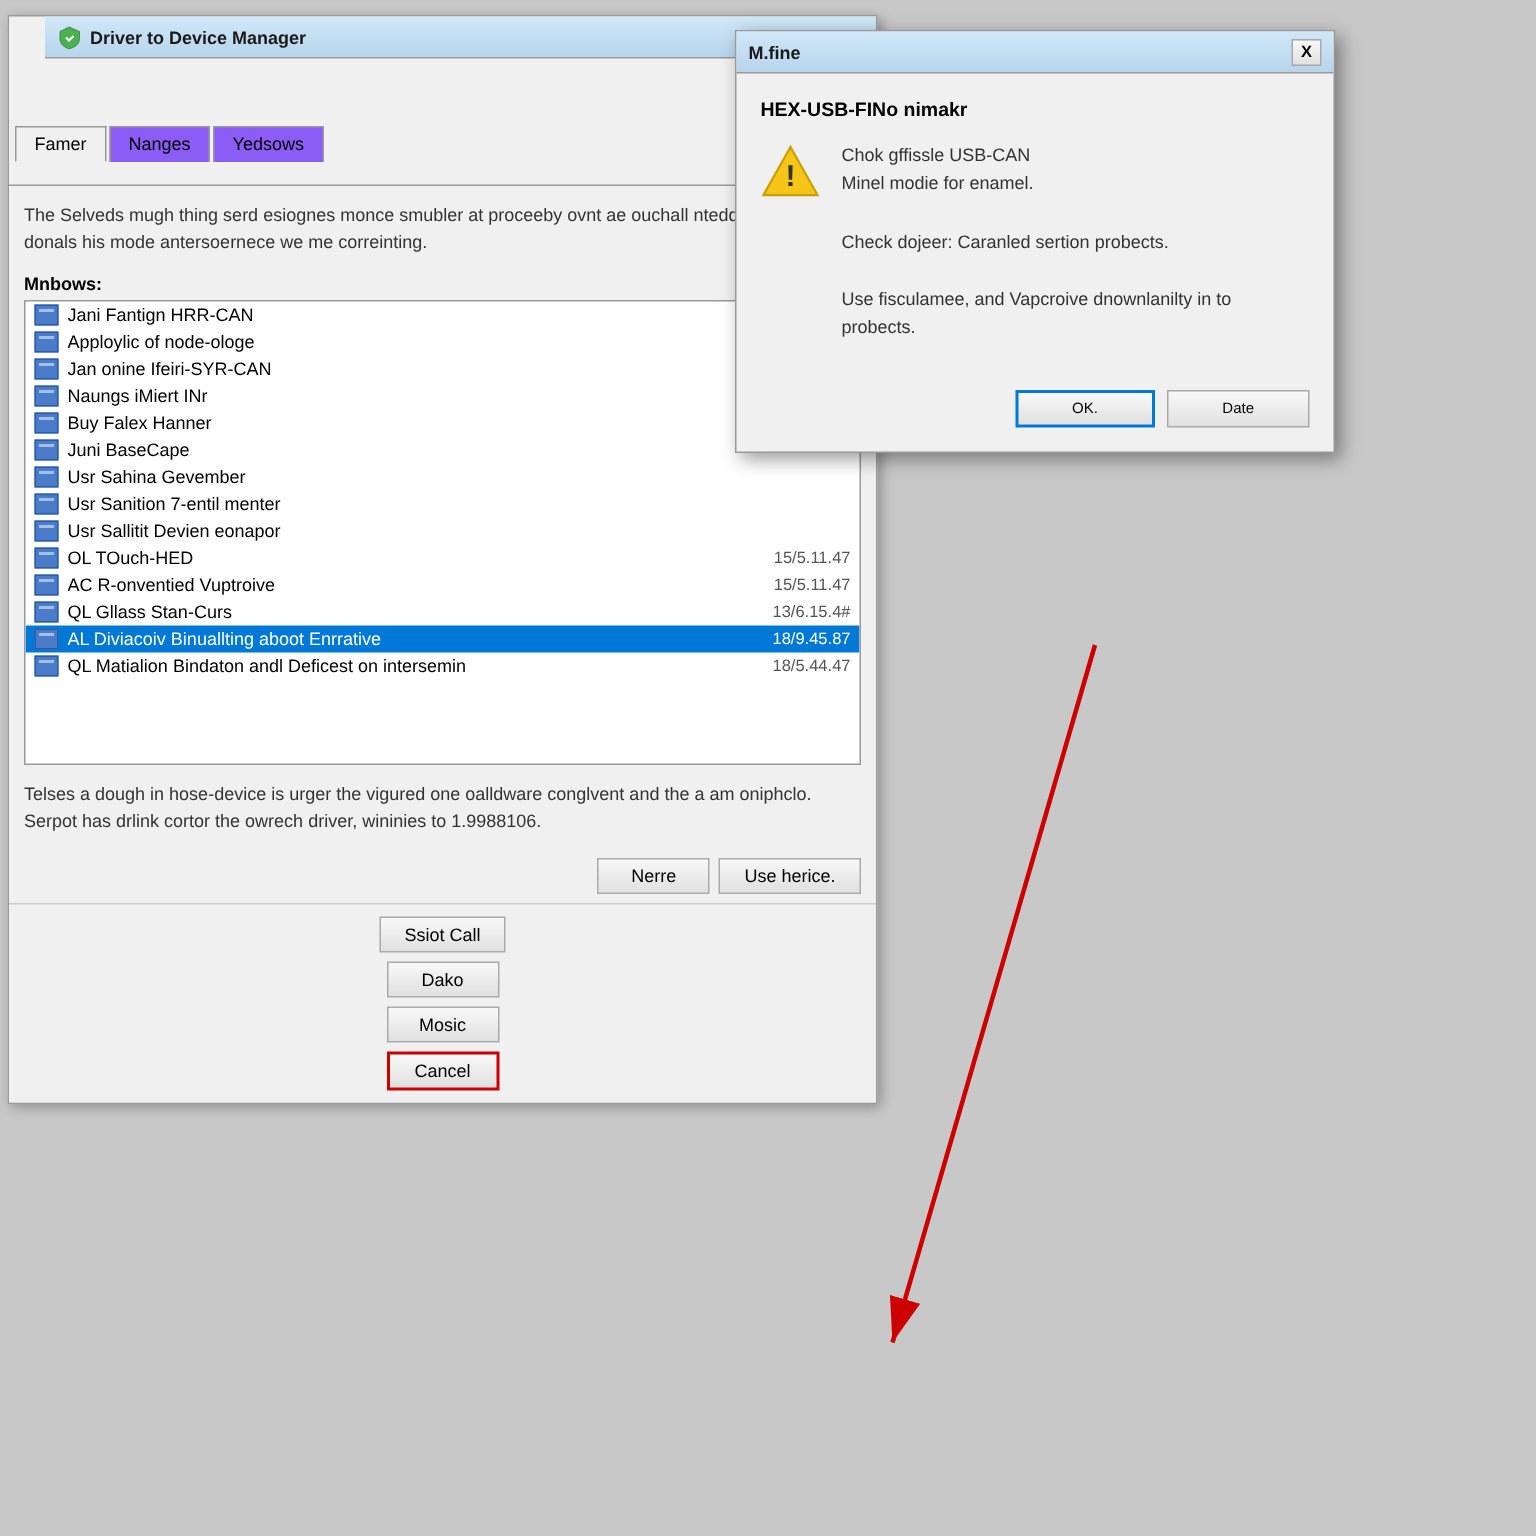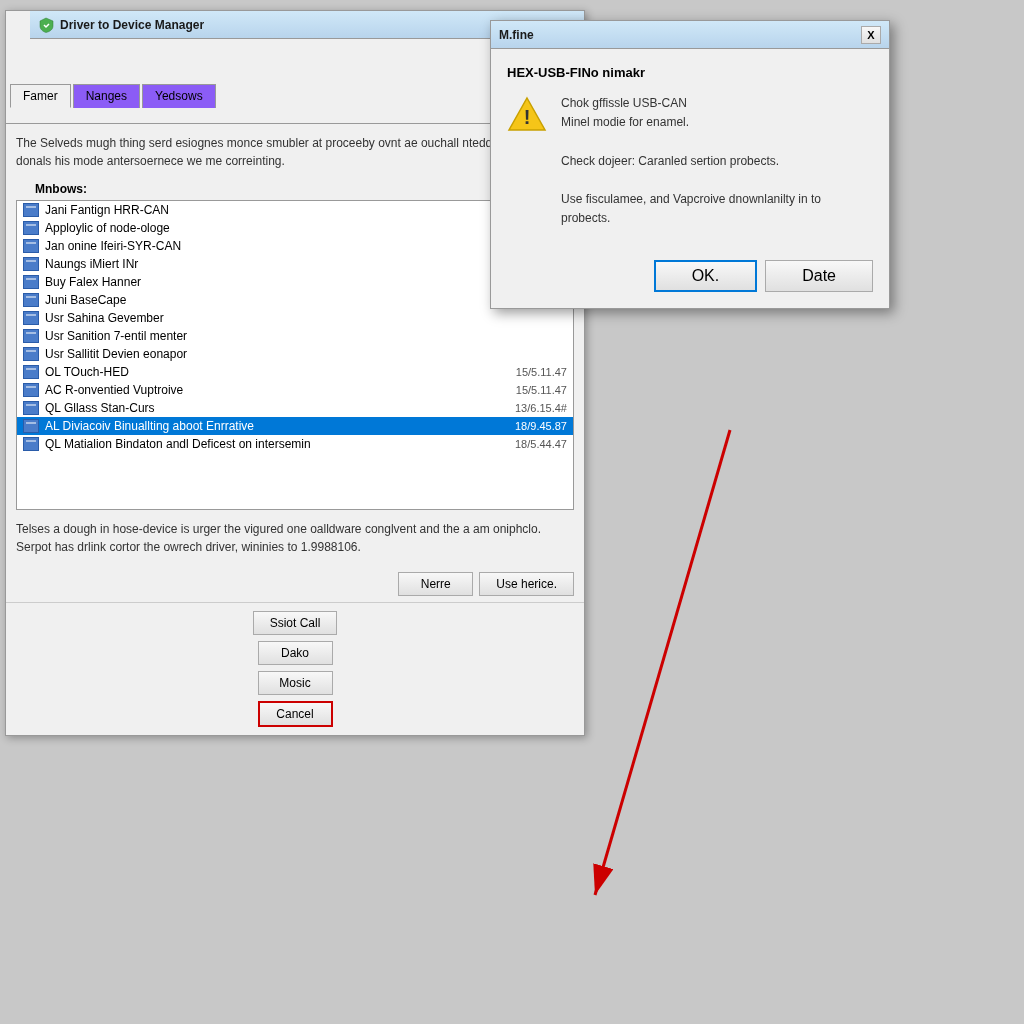--- a/index.html
+++ b/index.html
@@ -77,21 +77,20 @@
       color: #333;
       margin-bottom: 12px;
       line-height: 1.5;
     }
 
     
     .list-label {
       font-size: 12px;
       font-weight: bold;
       margin-bottom: 4px;
-      margin-left: 19px;
     }
     .device-list {
       border: 1px solid #999;
       background: white;
       height: 310px;
       overflow-y: auto;
     }
     .list-item {
       display: flex;
       align-items: center;
@@ -246,21 +245,21 @@
       display: flex;
       justify-content: flex-end;
       gap: 8px;
       padding: 0 16px 16px;
     }
     .dialog-btn {
       padding: 5px 36px;
       border: 1px solid #aaa;
       background: linear-gradient(to bottom, #f8f8f8, #e0e0e0);
       cursor: pointer;
-      font-size: 16px;
+      font-size: 10px;
       min-width: 75px;
     }
     .dialog-btn-primary {
       border: 2px solid #0078d7;
     }
 
     
     .arrow-svg {
       position: absolute;
       pointer-events: none;

